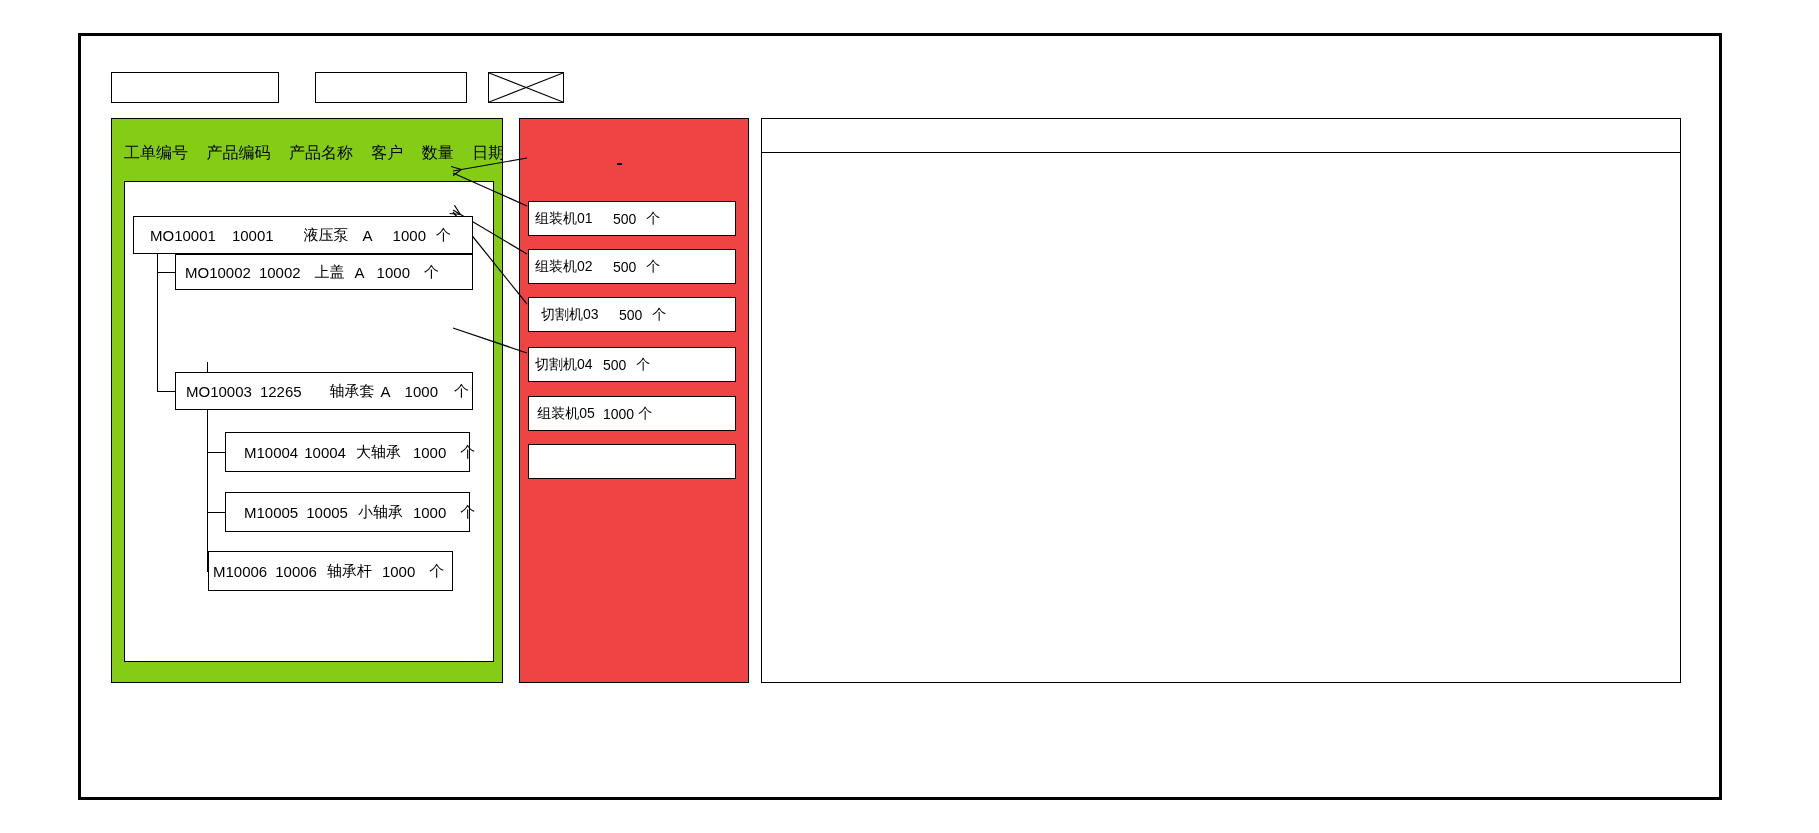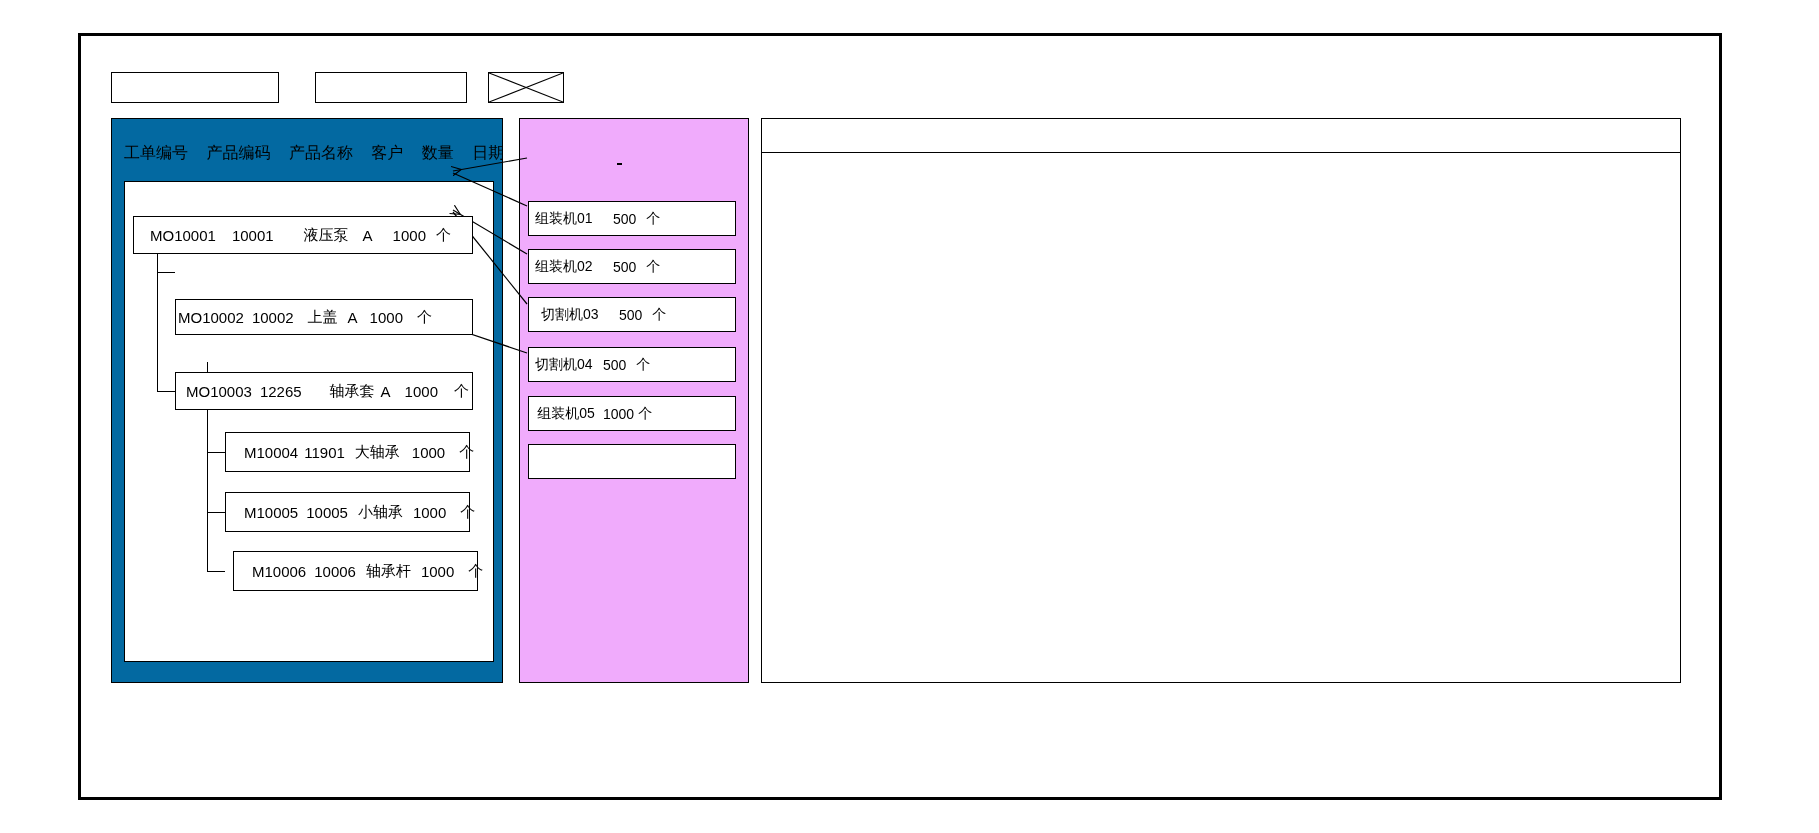--- a/index.html
+++ b/index.html
@@ -62,21 +62,21 @@
 
   
   #left-panel {
     position: absolute;
     left: 30px;
     top: 82px;
     width: 392px;
     height: 565px;
     border: 1.2px solid #000000;
     box-sizing: border-box;
-    background: #0369a1;
+    background: #84cc16;
   }
   #col-header {
     position: absolute;
     left: 12px;
     top: 24px;
     width: 372px;
     height: 26px;
     font-size: 16px;
     white-space: nowrap;
   }
@@ -119,21 +119,21 @@
 
   
   #mid-panel {
     position: absolute;
     left: 438px;
     top: 82px;
     width: 230px;
     height: 565px;
     border: 1.2px solid #000000;
     box-sizing: border-box;
-    background: #f0abfc;
+    background: #ef4444;
   }
   #mid-dot {
     position: absolute;
     left: 97px;
     top: 44px;
     width: 5px;
     height: 2px;
     background: #000000;
   }
   .mach-box {
@@ -236,55 +236,55 @@
 
       <div class="tree-node" id="tn-1" style="left:8px; top:34px; width:340px; height:38px; padding-left:16px;">
         <span class="cell">MO10001</span>
         <span class="cell" style="margin-left:16px;">10001</span>
         <span class="cell" style="margin-left:30px;">液压泵</span>
         <span class="cell" style="margin-left:14px;">A</span>
         <span class="cell" style="margin-left:20px;">1000</span>
         <span class="cell" style="margin-left:10px;">个</span>
       </div>
 
-      <div class="tree-node" id="tn-2" style="left:50px; top:72px; width:298px; height:36px; padding-left:2px;margin-top:45px;">
+      <div class="tree-node" id="tn-2" style="left:50px; top:72px; width:298px; height:36px; padding-left:9px;">
         <span class="cell">MO10002</span>
         <span class="cell" style="margin-left:8px;">10002</span>
         <span class="cell" style="margin-left:14px;">上盖</span>
         <span class="cell" style="margin-left:10px;">A</span>
         <span class="cell" style="margin-left:12px;">1000</span>
         <span class="cell" style="margin-left:14px;">个</span>
       </div>
 
       <div class="tree-node" id="tn-3" style="left:50px; top:190px; width:298px; height:38px; padding-left:10px;">
         <span class="cell">MO10003</span>
         <span class="cell" style="margin-left:8px;">12265</span>
         <span class="cell" style="margin-left:28px;">轴承套</span>
         <span class="cell" style="margin-left:6px;">A</span>
         <span class="cell" style="margin-left:14px;">1000</span>
         <span class="cell" style="margin-left:16px;">个</span>
       </div>
 
       <div class="tree-node" id="tn-4" style="left:100px; top:250px; width:245px; height:40px; padding-left:18px;">
         <span class="cell">M10004</span>
-        <span class="cell" style="margin-left:6px;">11901</span>
+        <span class="cell" style="margin-left:6px;">10004</span>
         <span class="cell" style="margin-left:10px;">大轴承</span>
         <span class="cell" style="margin-left:12px;">1000</span>
         <span class="cell" style="margin-left:14px;">个</span>
       </div>
 
       <div class="tree-node" id="tn-5" style="left:100px; top:310px; width:245px; height:40px; padding-left:18px;">
         <span class="cell">M10005</span>
         <span class="cell" style="margin-left:8px;">10005</span>
         <span class="cell" style="margin-left:10px;">小轴承</span>
         <span class="cell" style="margin-left:10px;">1000</span>
         <span class="cell" style="margin-left:14px;">个</span>
       </div>
 
-      <div class="tree-node" id="tn-6" style="left:108px; top:369px; width:245px; height:40px; padding-left:18px;">
+      <div class="tree-node" id="tn-6" style="left:83px; top:369px; width:245px; height:40px; padding-left:4px;">
         <span class="cell">M10006</span>
         <span class="cell" style="margin-left:8px;">10006</span>
         <span class="cell" style="margin-left:10px;">轴承杆</span>
         <span class="cell" style="margin-left:10px;">1000</span>
         <span class="cell" style="margin-left:14px;">个</span>
       </div>
 
     </div>
   </div>
 

